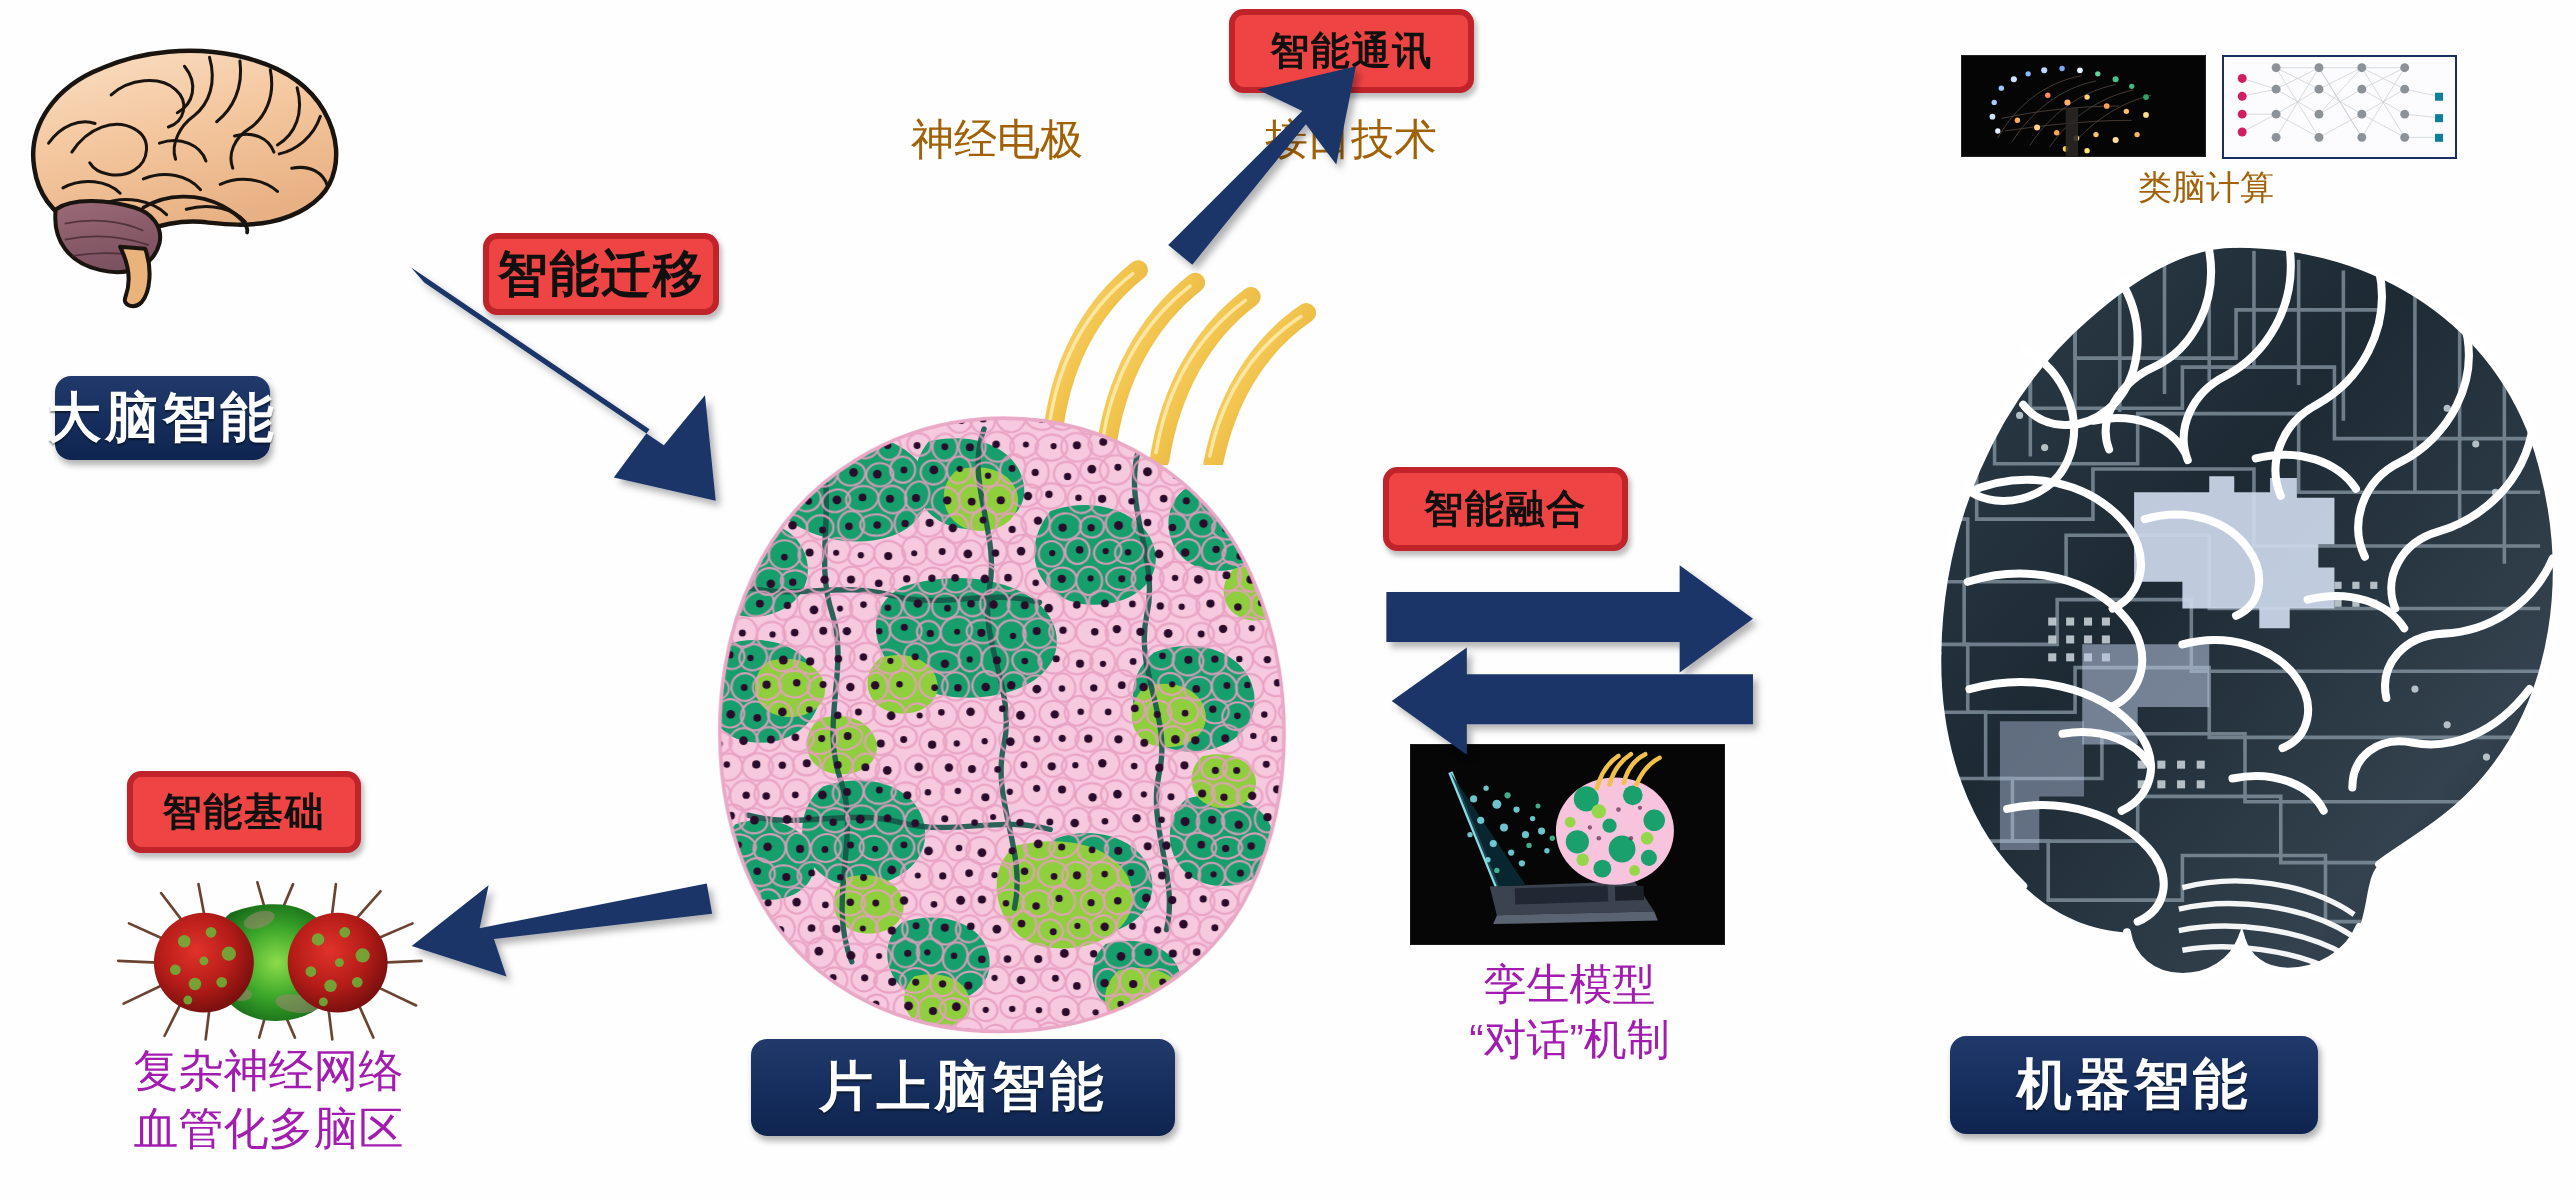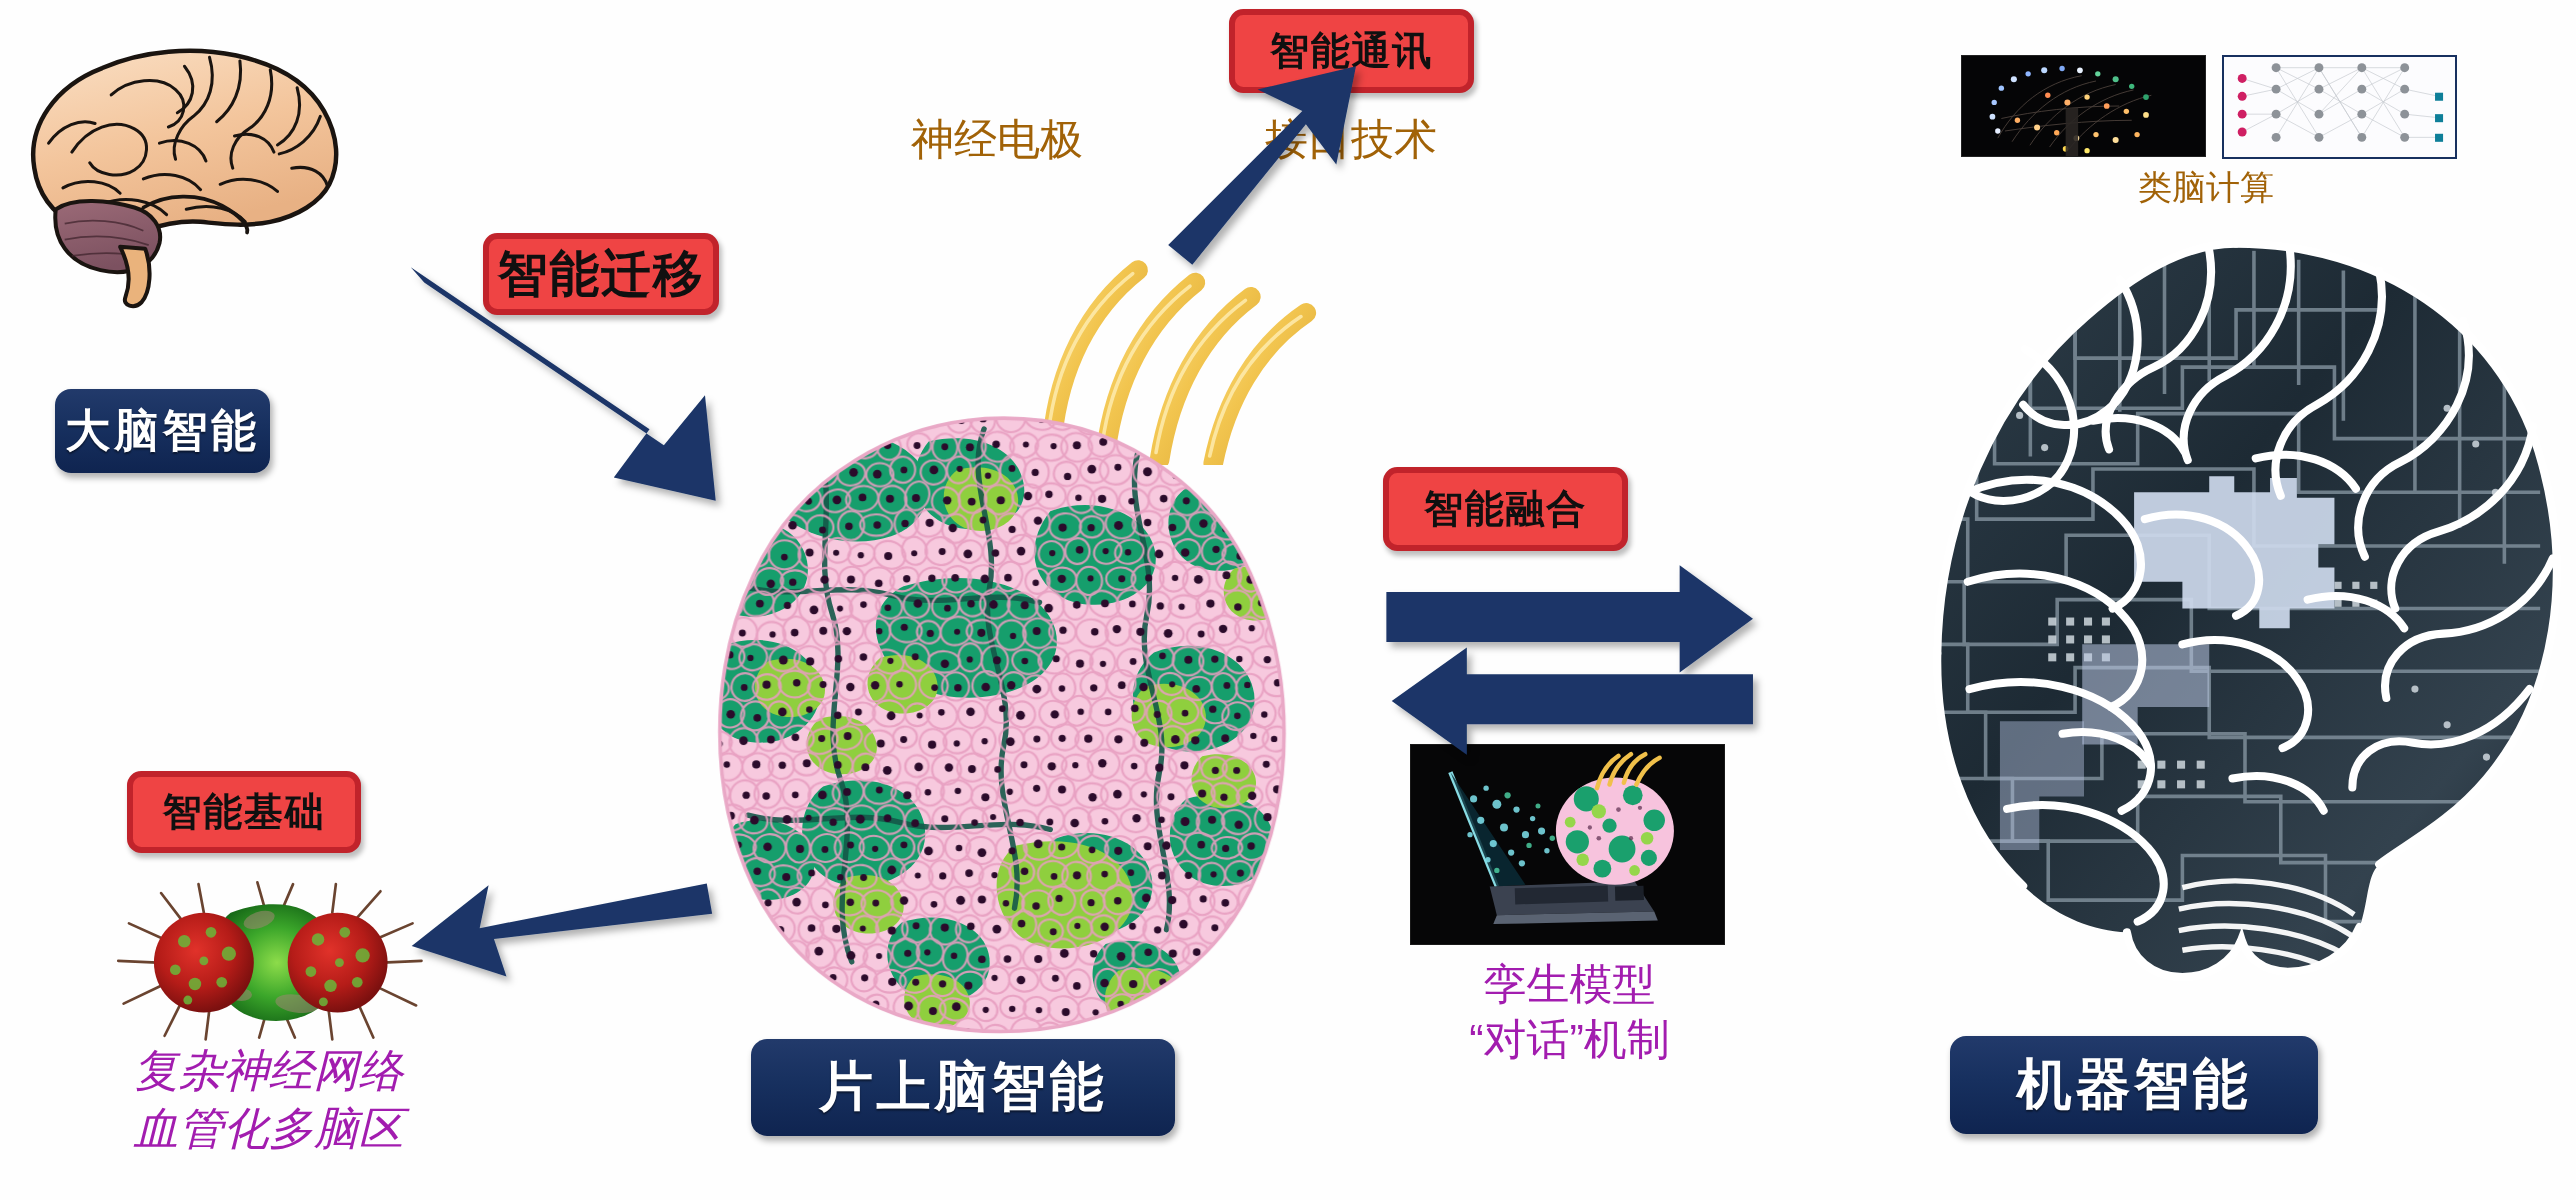--- a/index.html
+++ b/index.html
@@ -98,21 +98,21 @@
         <path d="M 62 230 C 90 224 124 226 150 238"></path>
         <path d="M 62 248 C 92 242 126 244 156 254"></path>
         <path d="M 70 266 C 98 262 128 262 152 268"></path>
       </g>
 
       <path d="M 124 256 C 134 276 136 296 130 312 C 126 322 140 326 148 318
                C 158 306 160 280 152 258 Z" fill="#eab37c" stroke="#1a1410" stroke-width="4.5" stroke-linejoin="round"></path>
     </svg>
   </div>
 
-  <div class="navy-chip" style="left:55px;top:389px;width:215px;height:84px;font-size:45px;">
+  <div class="navy-chip" style="left:55px;top:376px;width:215px;height:84px;font-size:54px;">
     <span>大脑智能</span>
   </div>
 
   <div class="red-chip" style="left:483px;top:233px;width:224px;height:70px;font-size:50px;">
     <span>智能迁移</span>
   </div>
 
   <div class="red-chip" style="left:1229px;top:9px;width:233px;height:72px;font-size:39px;">
     <span>智能通讯</span>
   </div>
@@ -1544,21 +1544,21 @@
           <circle cx="296" cy="88" r="8"></circle>
         <circle cx="238" cy="106" r="6"></circle>
           <circle cx="260" cy="122" r="7"></circle>
           <circle cx="290" cy="118" r="6"></circle>
         <circle cx="270" cy="96" r="5"></circle>
           <circle cx="252" cy="140" r="5"></circle>
       </g>
     </svg>
   </div>
 
-  <div class="caption" style="left:54px;top:1042px;width:429px;font-size:45px;font-style:italic;">
+  <div class="caption" style="left:54px;top:1042px;width:429px;font-size:45px;">
     <div>复杂神经网络</div>
     <div>血管化多脑区</div>
   </div>
 
   <div class="panel-img" style="left:1961px;top:55px;width:243px;height:100px;background:#050505;border:0.9px solid #222;">
     <svg viewBox="0 0 272 112" width="243" height="100" aria-hidden="true">
       <rect width="272" height="112" fill="#050506"></rect>
 
       <g stroke="#5d5048" stroke-width="1" fill="none" opacity=".8">
         <path d="M 40 92 C 60 56 92 30 134 22"></path>

